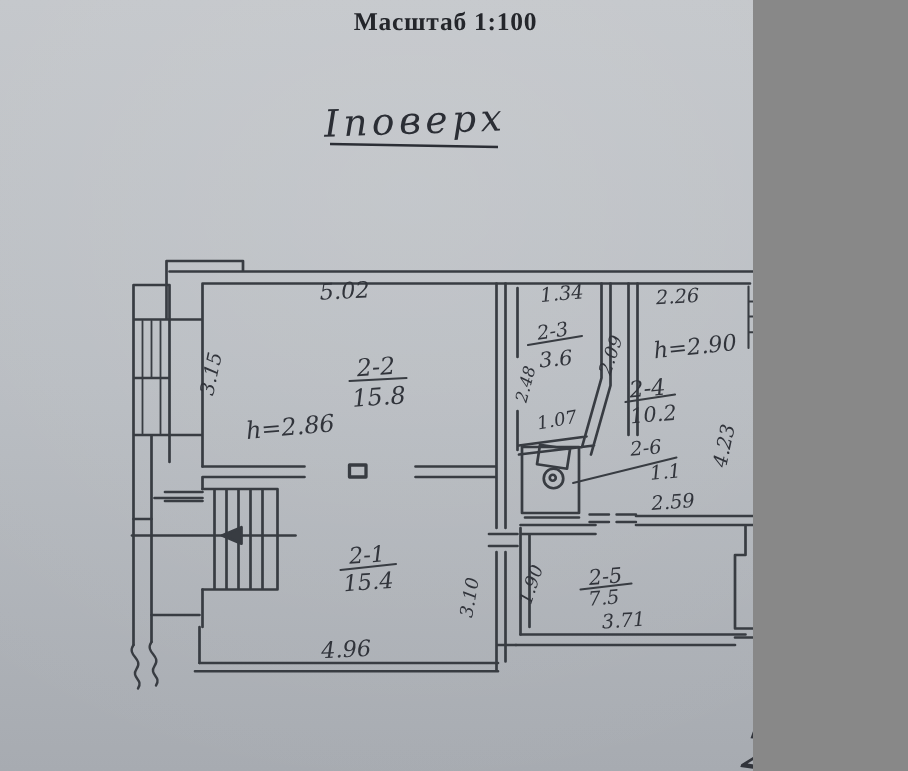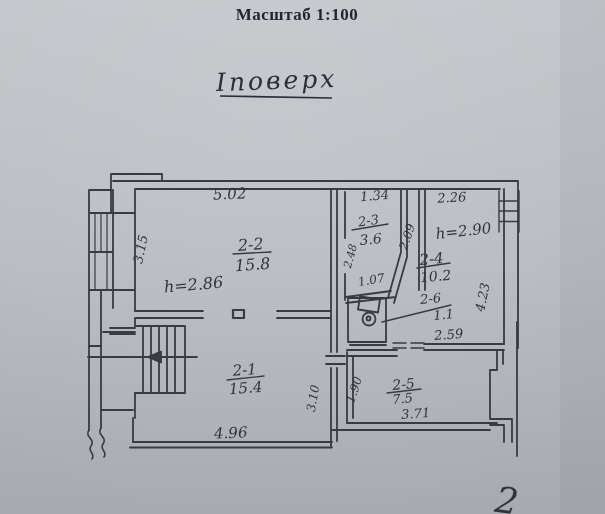--- a/index.html
+++ b/index.html
@@ -1,18 +1,18 @@
 <!DOCTYPE html>
 <html><head>
 <meta charset="utf-8">
 <style>
   html,body{margin:0;padding:0;background:#888;}
   .stage{
     position:relative;
-    width:605px;height:514px;
+    width:502px;height:514px;
     overflow:hidden;
     font-family:"DejaVu Serif", serif;
   }
   .stage svg{display:block;}
   text{user-select:none;}
   .hand{font-family:"DejaVu Serif", serif;font-style:italic;}
   .print{font-family:"Liberation Serif", serif;font-weight:bold;}
 </style>
 </head>
 <body>

